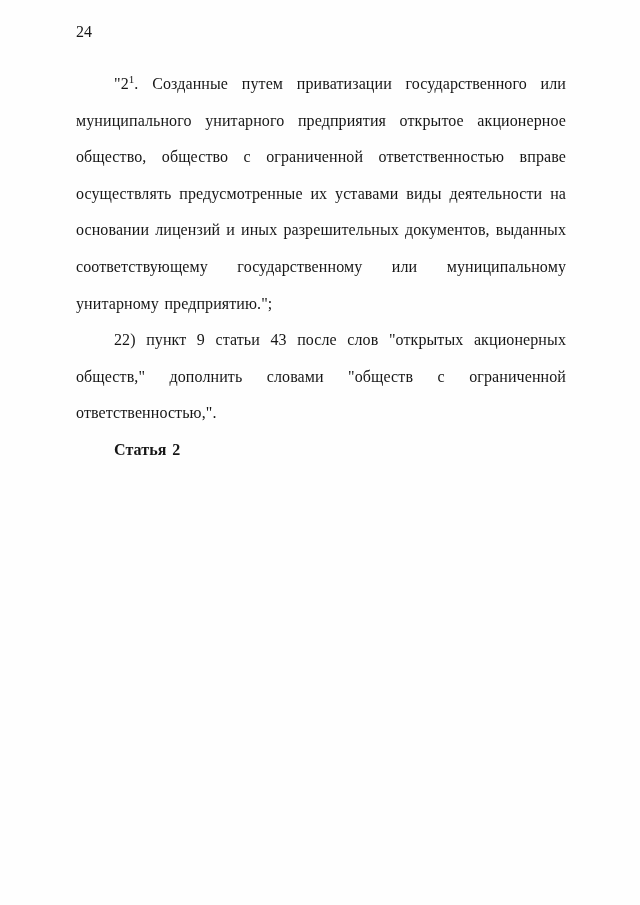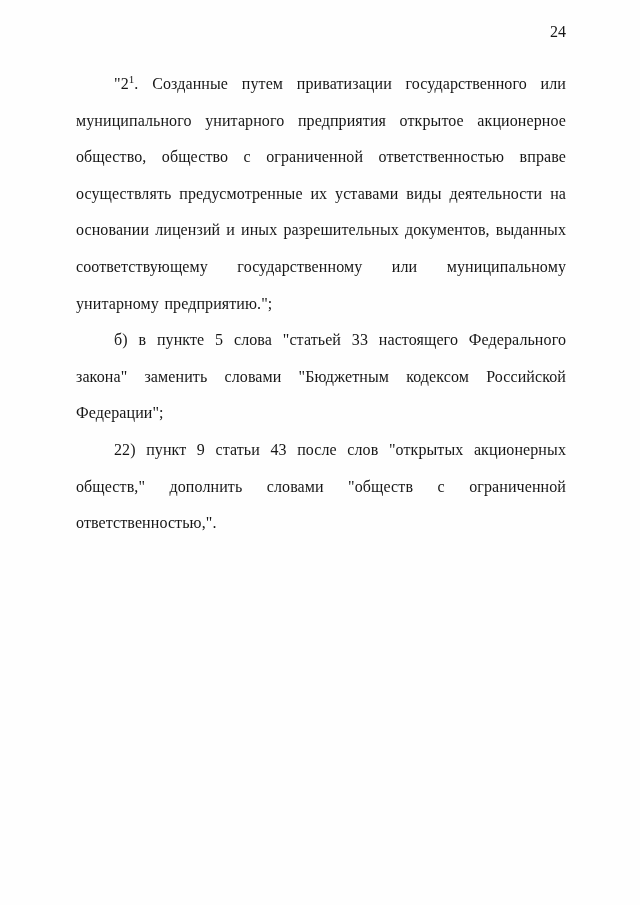--- a/index.html
+++ b/index.html
@@ -16,21 +16,21 @@
   }
   .page {
     box-sizing: border-box;
     width: 640px;
     height: 905px;
     padding: 22px 74px 0 76px;
     background: #fefefe;
     position: relative;
   }
   .page-number {
-    text-align: right;
+    text-align: left;
     font-size: 16px;
     line-height: 20px;
     margin: 0 0 24px 0;
   }
   .body-text {
     font-size: 16px;
   }
   .para {
     margin: 0;
     text-align: justify;
@@ -55,21 +55,21 @@
 <div class="page">
 
   <div class="page-number">24</div>
 
   <div class="body-text">
 
     <p class="para"><span>"2</span><sup>1</sup><span>. Созданные путем приватизации государственного или муниципального унитарного предприятия открытое акционерное общество, общество с ограниченной ответственностью вправе осуществлять предусмотренные их уставами виды деятельности на основании лицензий и иных разрешительных документов, выданных соответствующему государственному или муниципальному унитарному предприятию.";</span></p>
 
 
 
-    <p class="para">б) в пункте 5 слова "статьей 33 настоящего Федерального закона" заменить словами "Бюджетным кодексом Российской Федерации";</p>
 
     <p class="para">22) пункт 9 статьи 43 после слов "открытых акционерных обществ," дополнить словами "обществ с ограниченной ответственностью,".</p>
 
+    <p class="para heading">Статья 2</p>
 
 
   </div>
 
 </div>
 
 </body></html>

